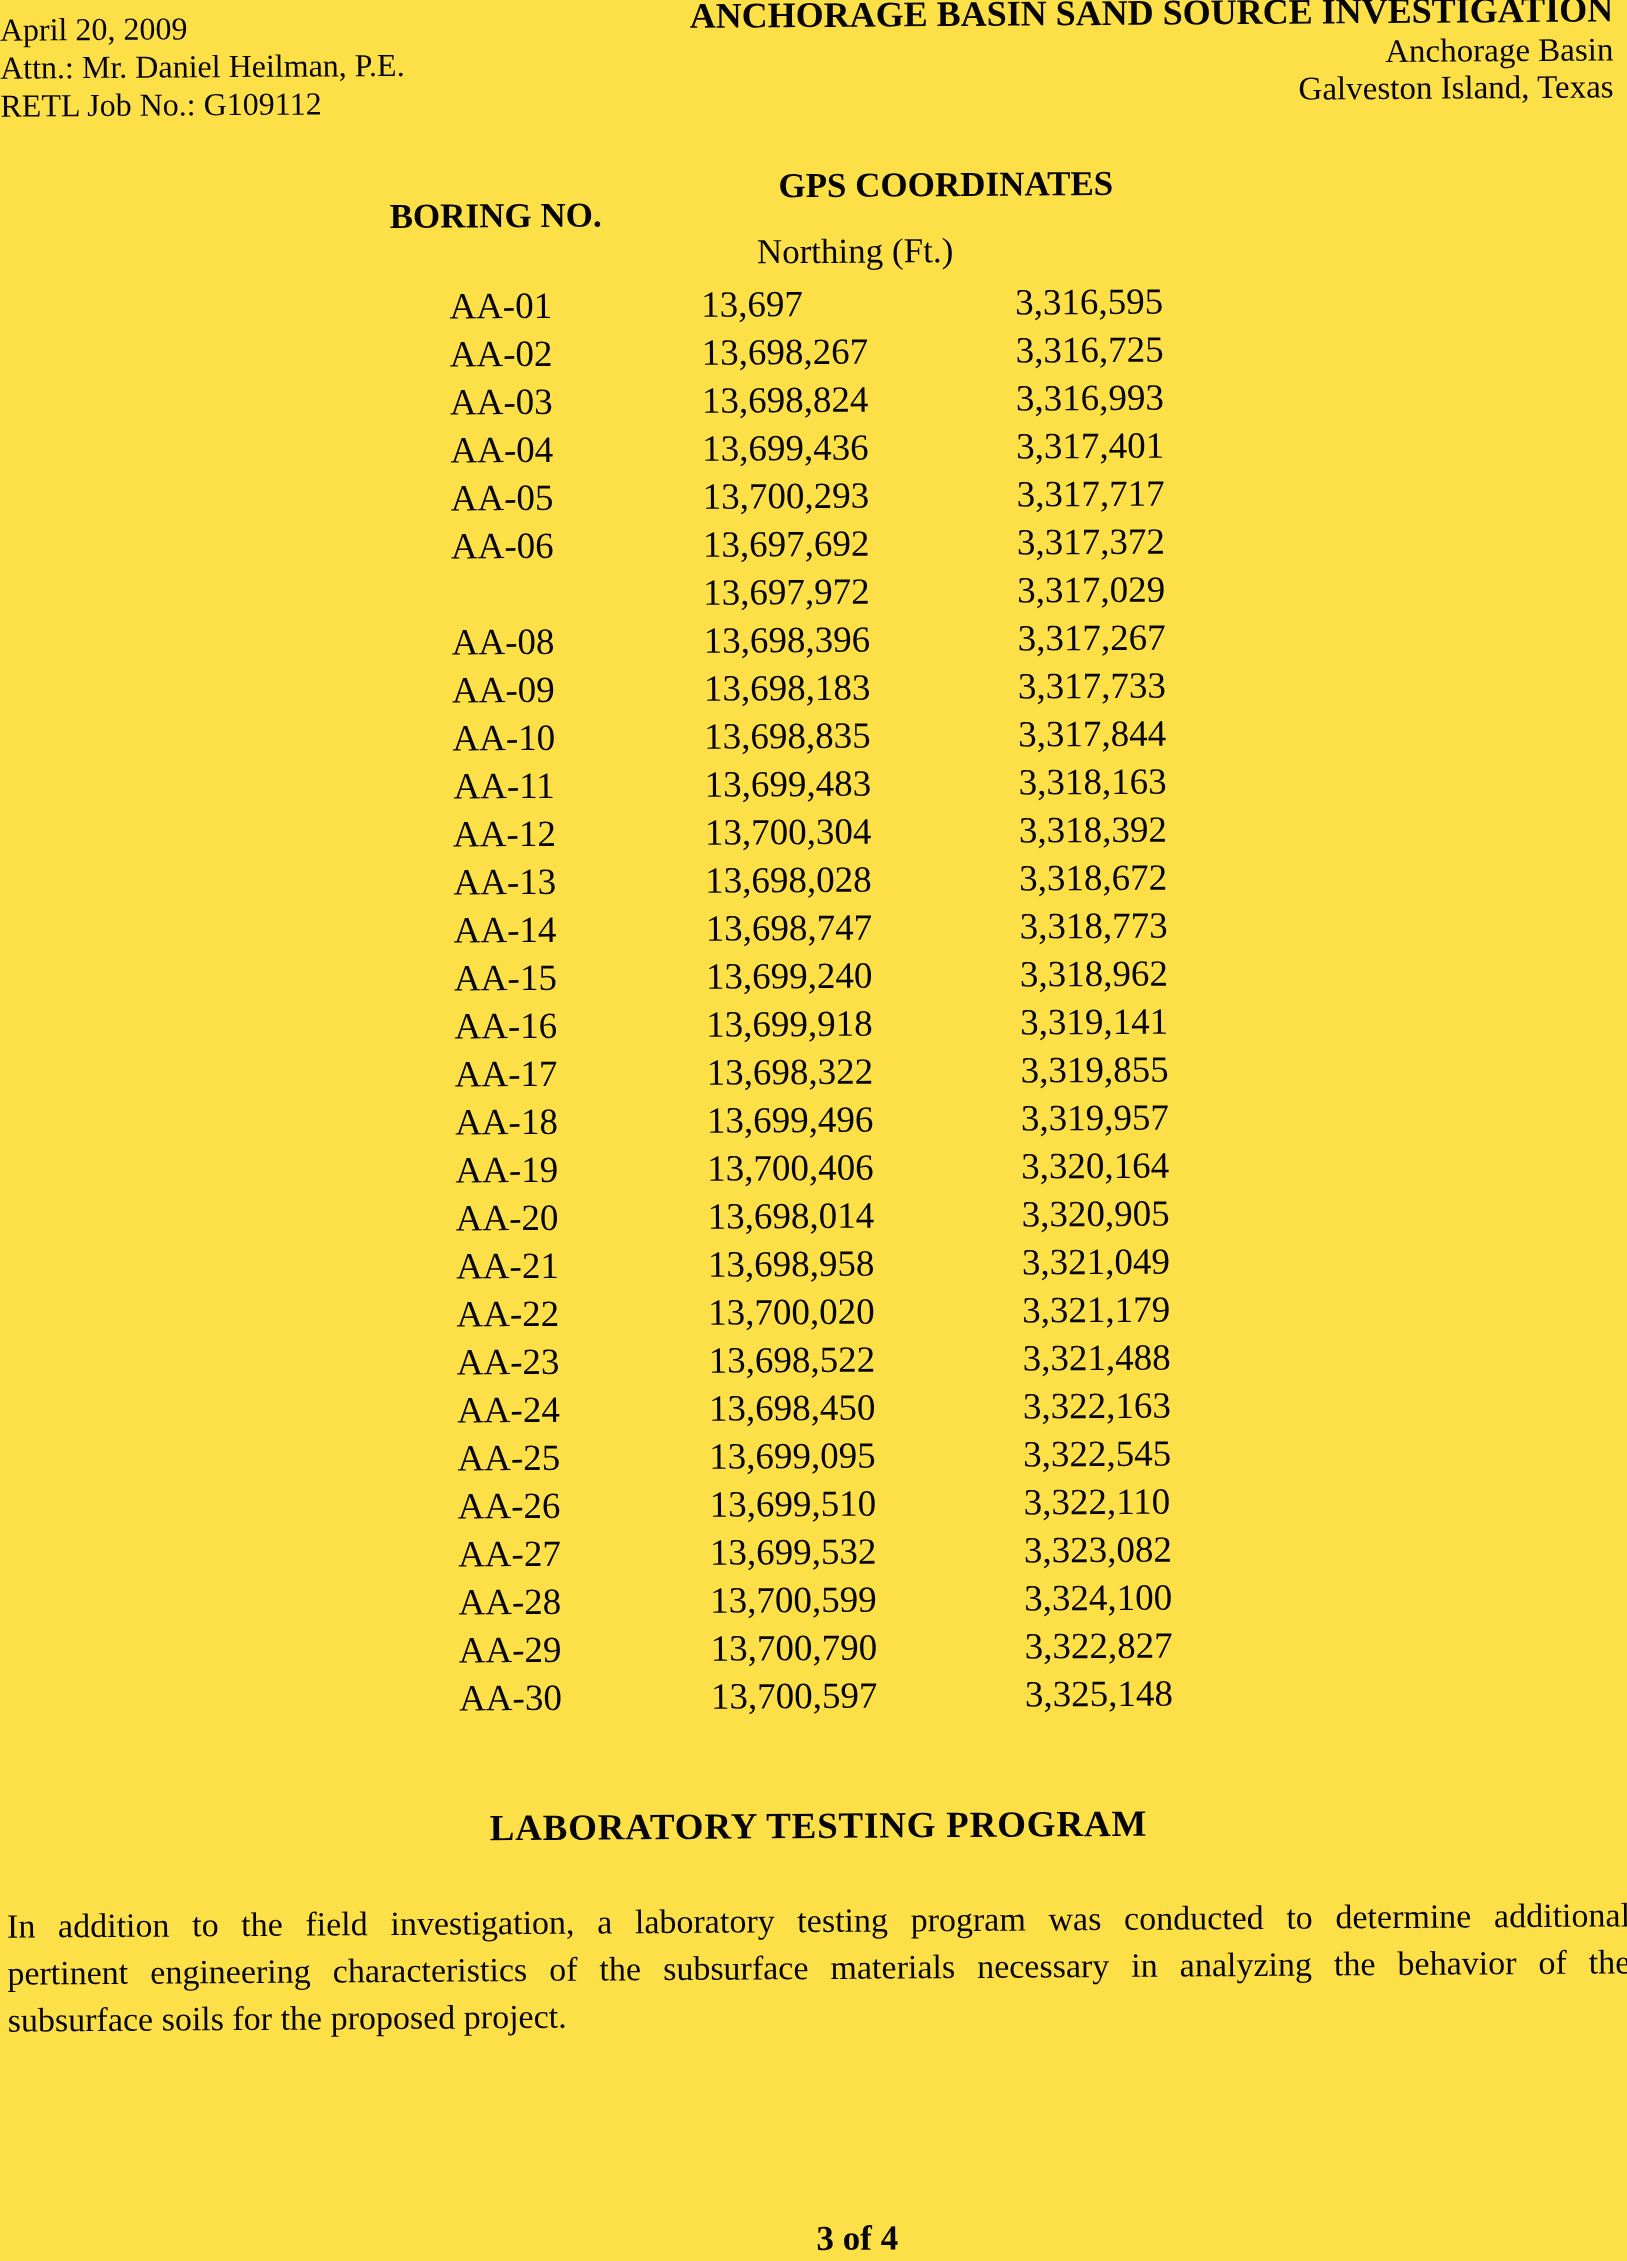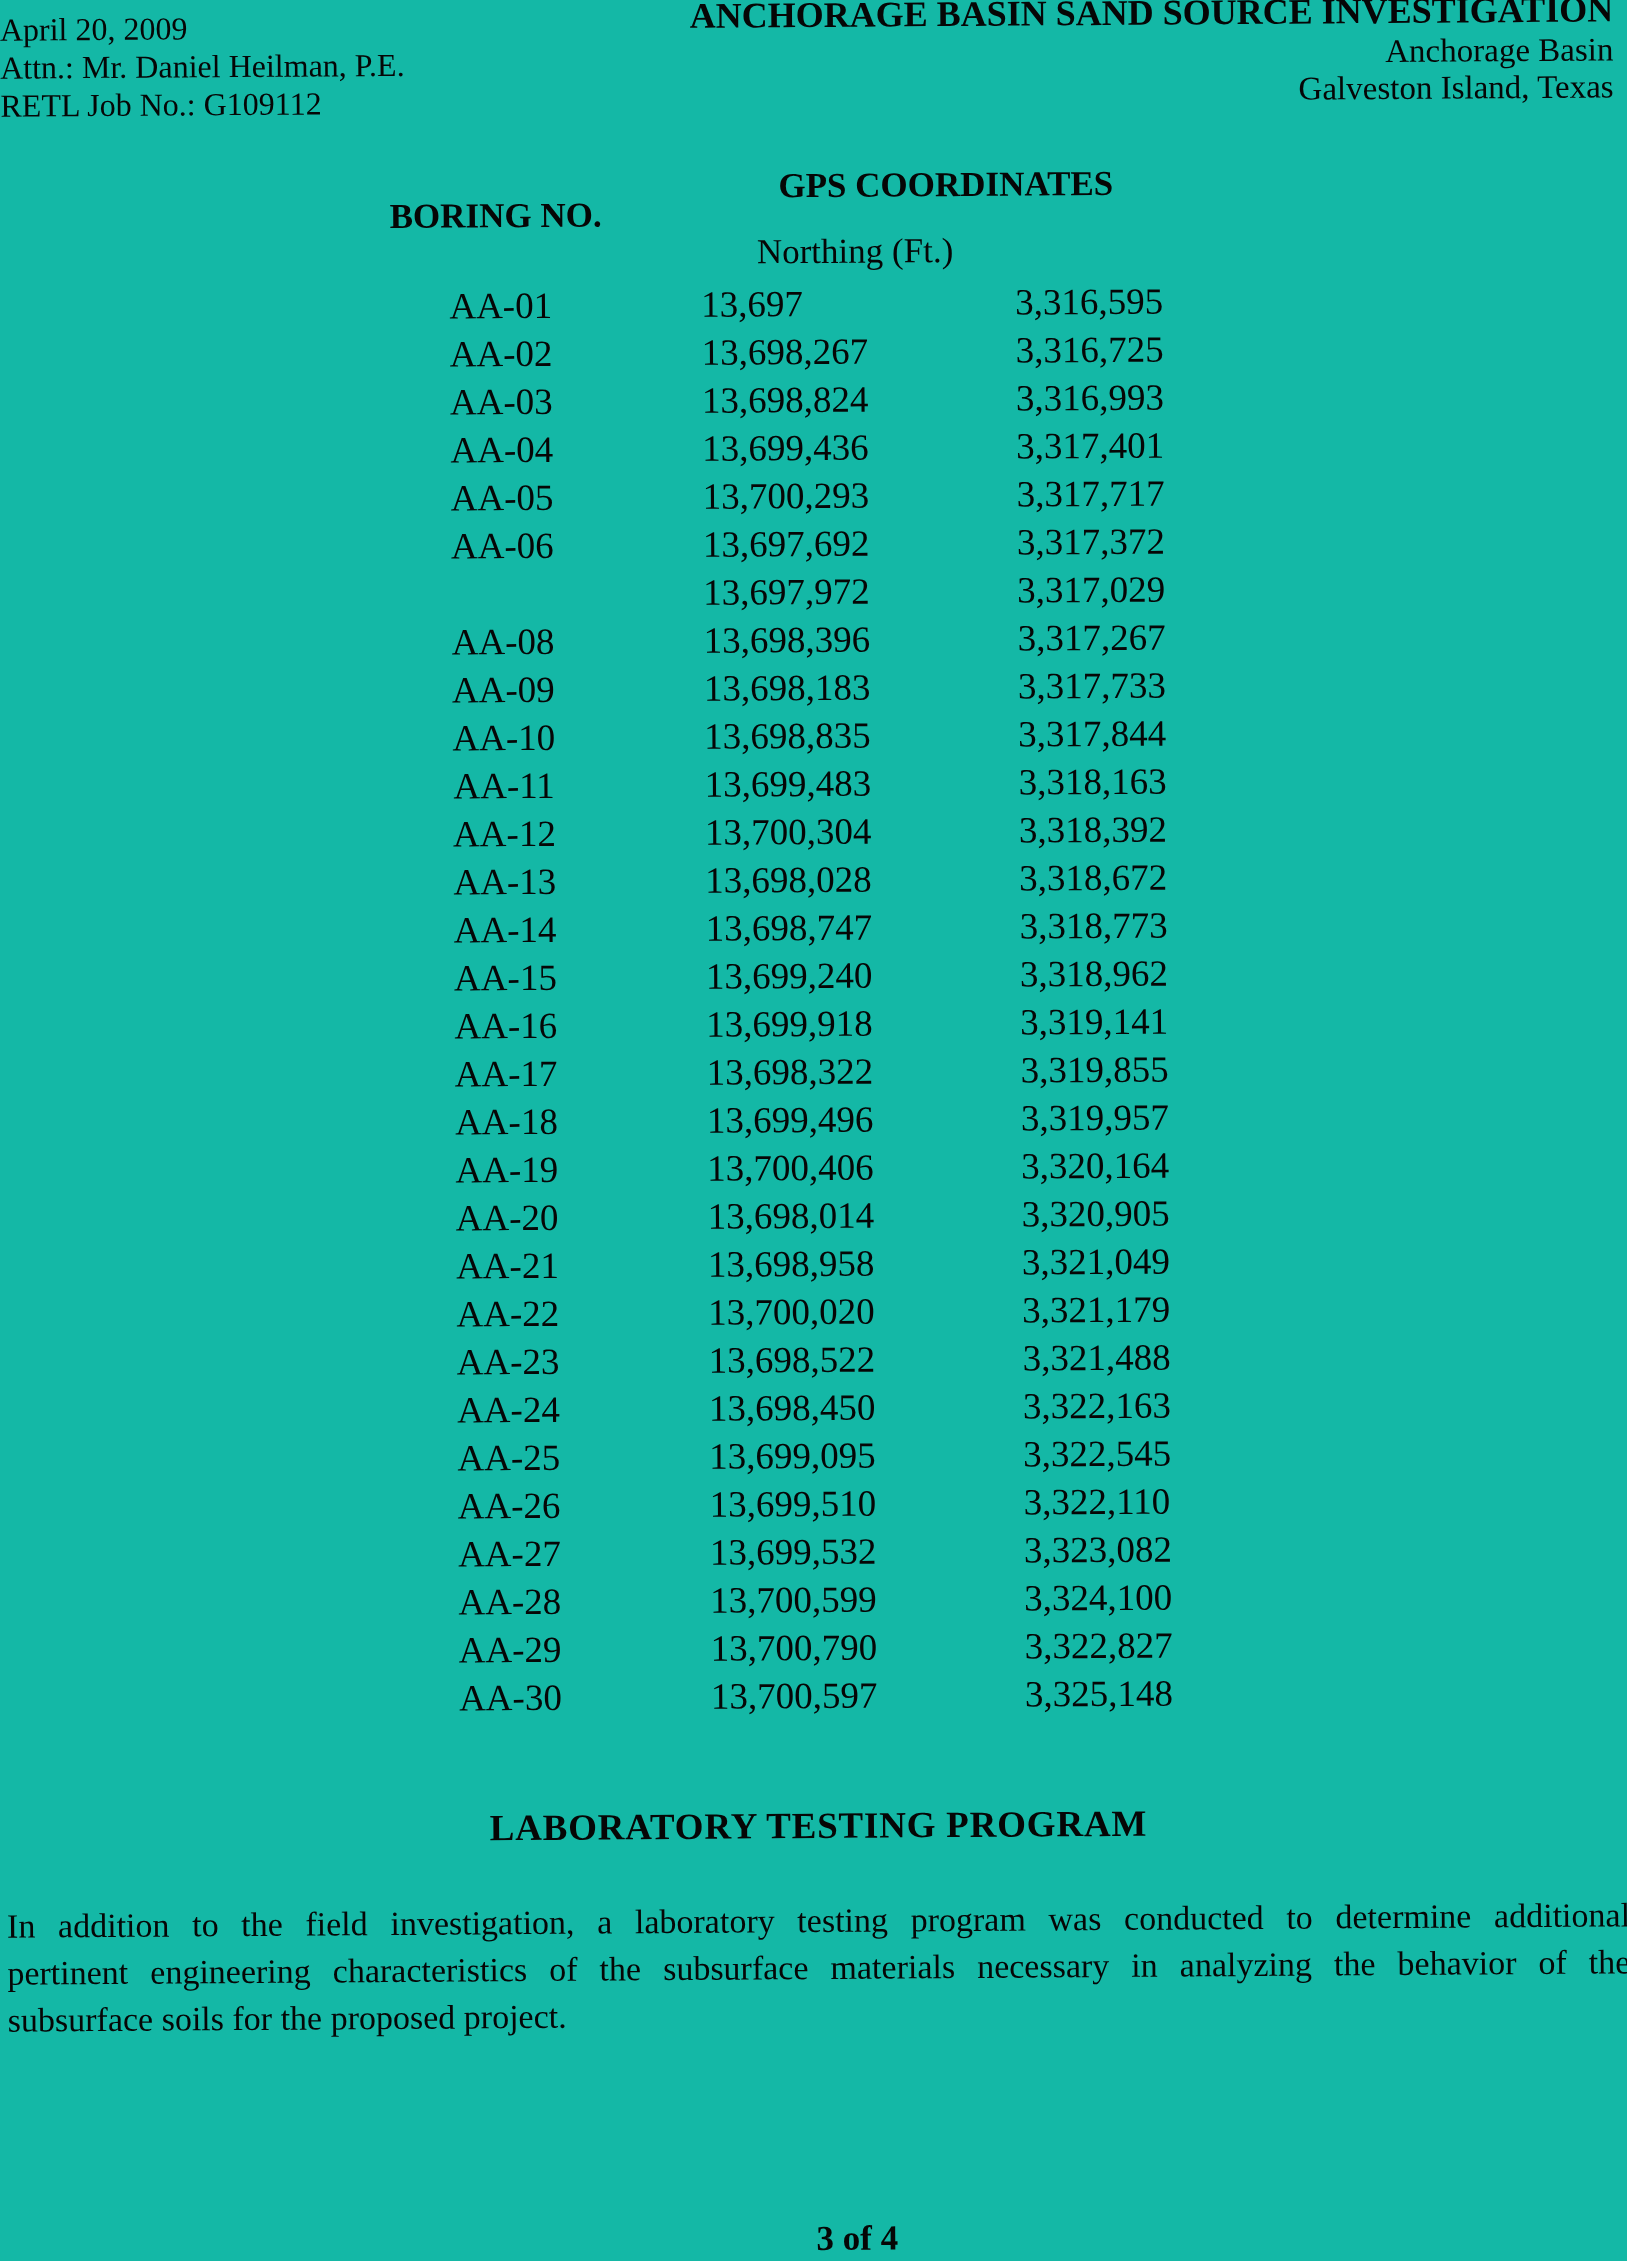--- a/index.html
+++ b/index.html
@@ -1,17 +1,17 @@
 <!DOCTYPE html>
 <html style="font-size:12.2px"><head>
 <meta charset="utf-8">
 <style>
   html,body{margin:0;padding:0;background:#ffffff;}
   .page{
-    position:relative;width:1627px;height:2261px;background:#14b8a6;
+    position:relative;width:1627px;height:2261px;background:#fde047;
     overflow:hidden;color:#060606;
     font-family:"Liberation Serif", serif;
   }
   .scan{position:absolute;left:0;top:0;width:100%;height:100%;transform:rotate(-0.4deg);}
 
   .header-left{position:absolute;left:7.6px;top:4.6px;font-size:32px;line-height:38px;white-space:nowrap;}
   .header-right{position:absolute;right:6.1px;top:-6.1px;text-align:right;white-space:nowrap;}
   .header-right .title{font-size:36px;font-weight:bold;line-height:43px;}
   .header-right .sub{font-size:33px;line-height:37px;}
 

